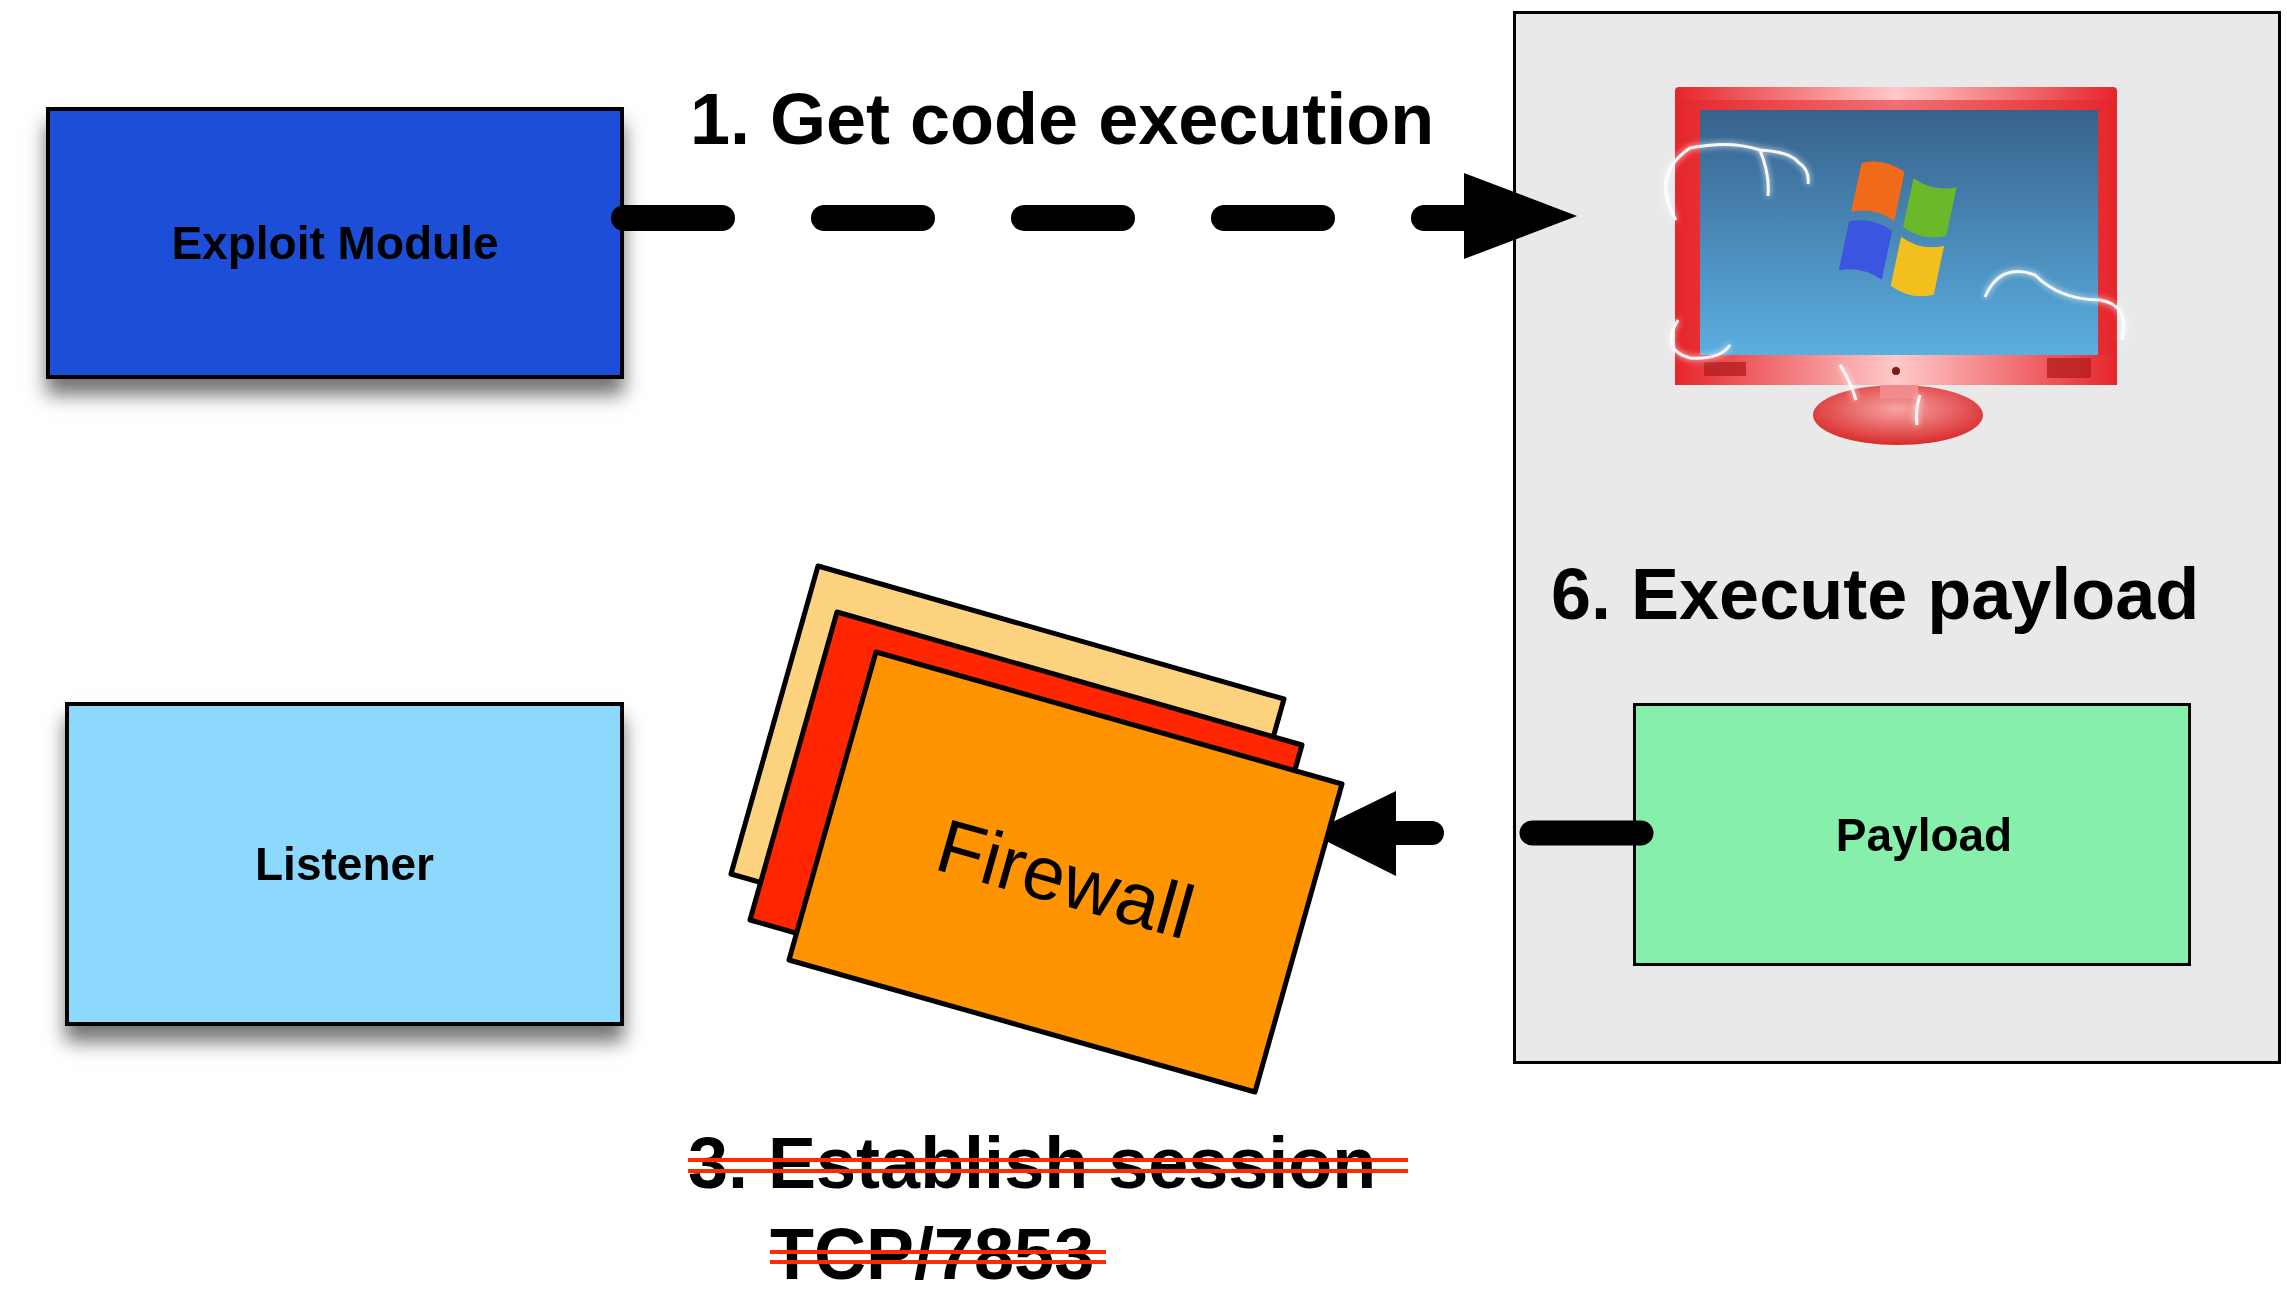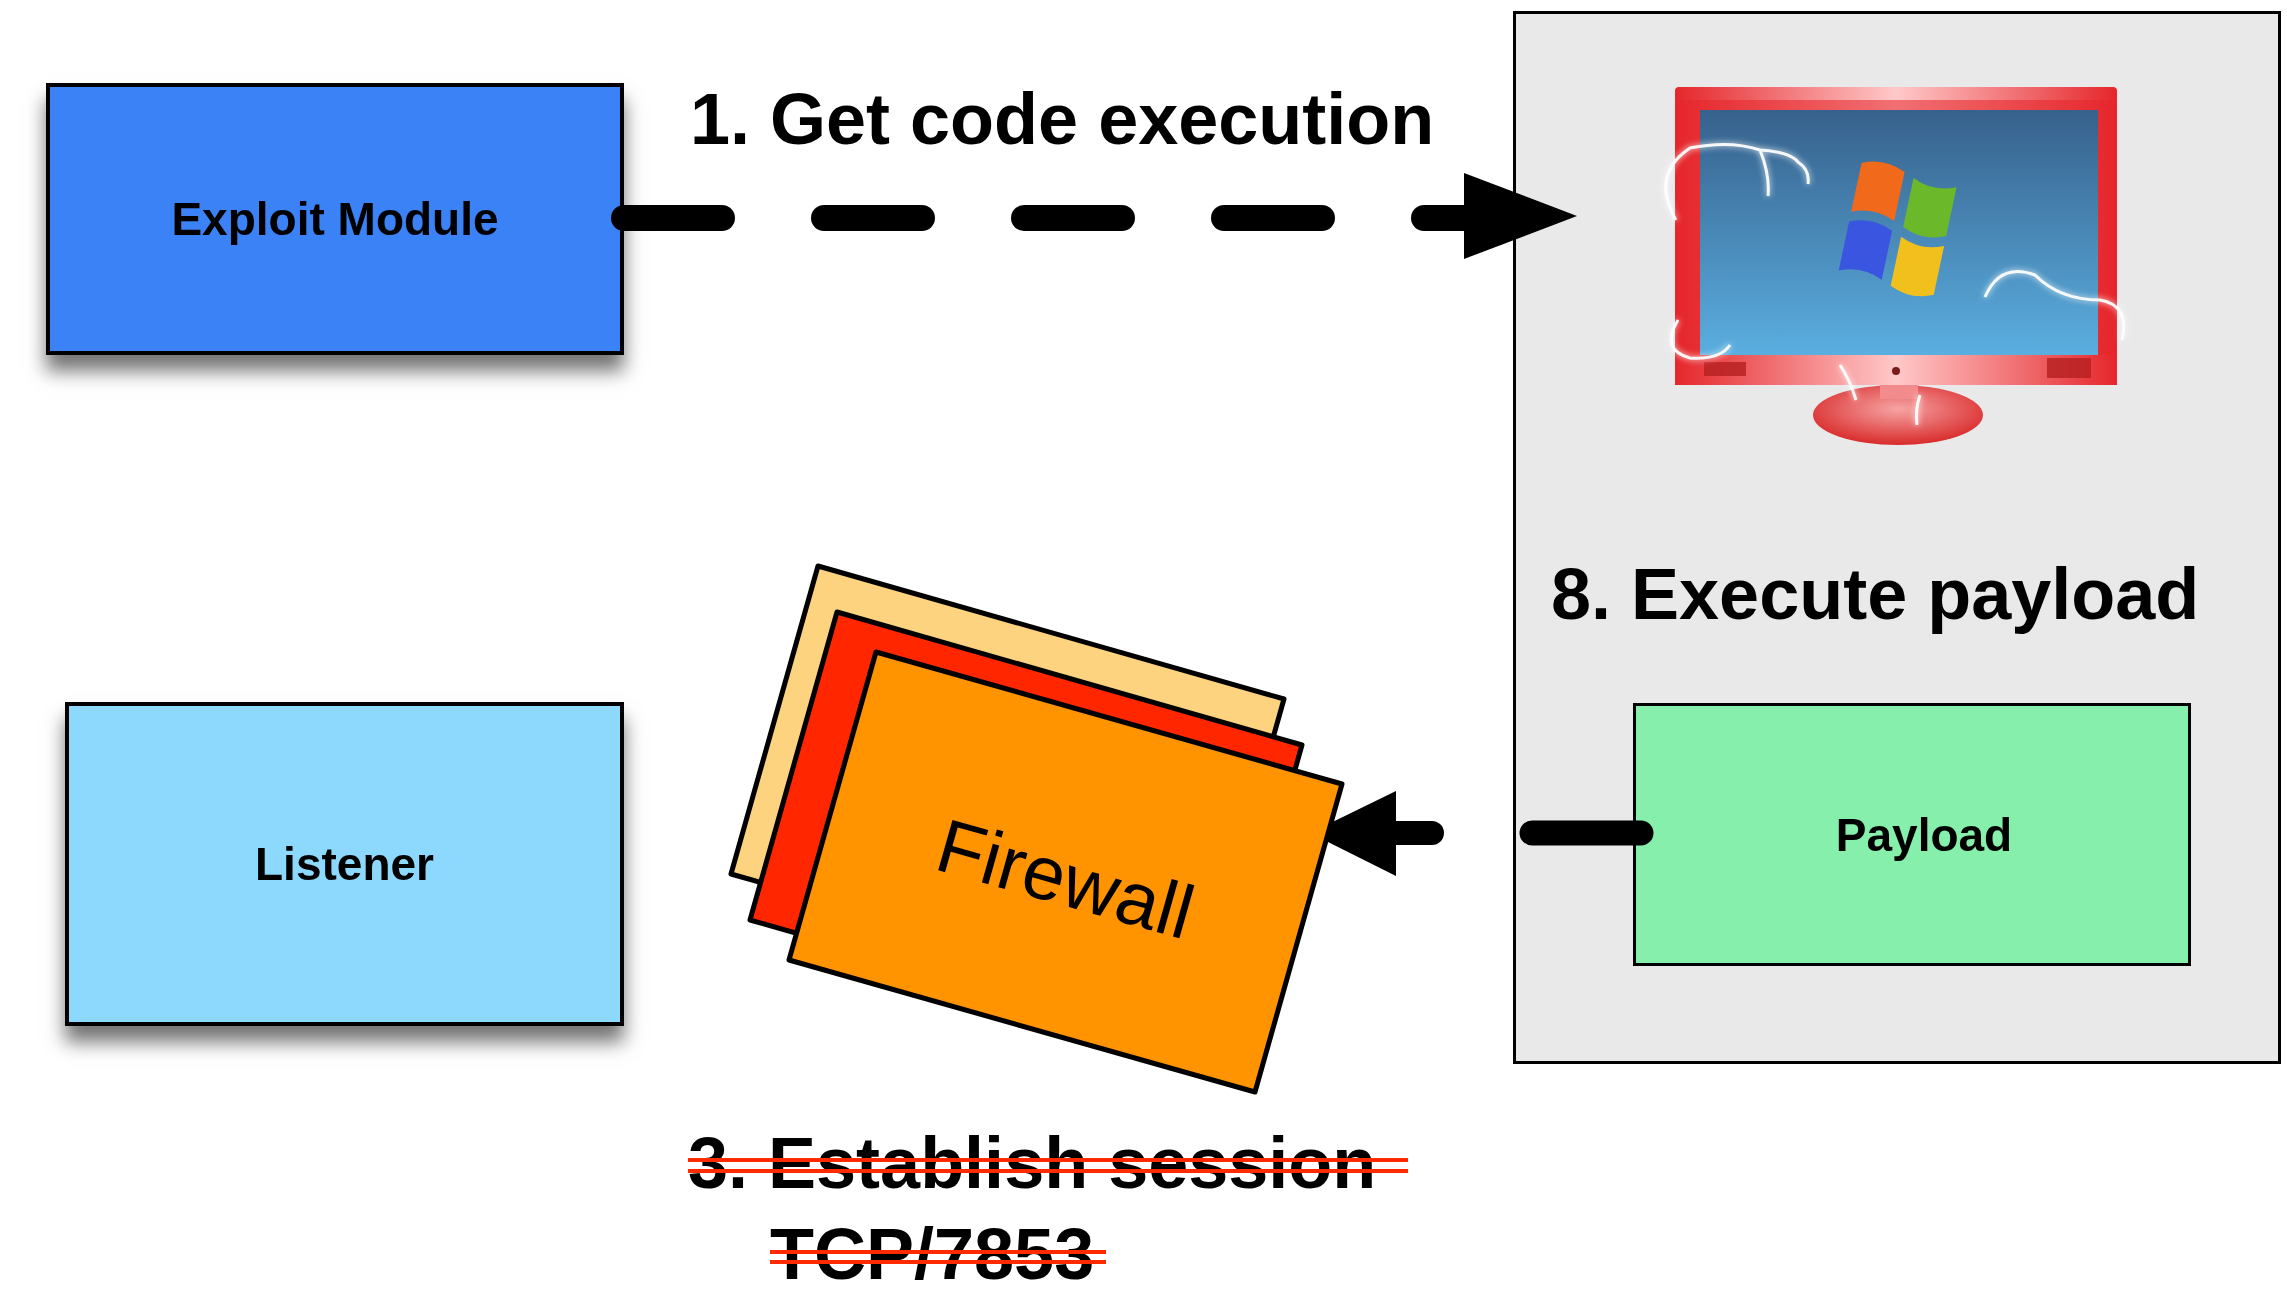--- a/index.html
+++ b/index.html
@@ -22,34 +22,34 @@
   #step3 { left: 688px; top: 1127px; }
   #step3-port { left: 770px; top: 1218px; }
   .strike { position: absolute; height: 4px; background: #ff2a00; }
   svg.overlay { position: absolute; left: 0; top: 0; }
 </style>
 </head>
 <body>
 
 <div id="target-panel" style="background: rgb(233, 233, 233);"></div>
 
-<div id="exploit-box" class="box shadow" style="background: #3b82f6;">
+<div id="exploit-box" class="box shadow" style="background: #1d4ed8; margin-top: 24px;">
   <span>Exploit Module</span>
 </div>
 
 <div id="listener-box" class="box shadow" style="background: rgb(140, 217, 253);">
   <span>Listener</span>
 </div>
 
 <div id="payload-box" class="box" style="background: #86efac; padding-left: 24px;">
   <span>Payload</span>
 </div>
 
 <div id="step1" class="label-big">1. Get code execution</div>
-<div id="step2" class="label-big">8. Execute payload</div>
+<div id="step2" class="label-big">6. Execute payload</div>
 <div id="step3" class="label-big">3. Establish session</div>
 <div id="step3-port" class="label-big">TCP/7853</div>
 
 <div class="strike" style="left: 688px; top: 1158px; width: 720px; background: rgb(255, 42, 0);"></div>
 <div class="strike" style="left: 688px; top: 1169px; width: 720px; background: rgb(255, 42, 0);"></div>
 <div class="strike" style="left: 770px; top: 1250px; width: 336px; background: rgb(255, 42, 0);"></div>
 <div class="strike" style="left: 770px; top: 1260px; width: 336px; background: rgb(255, 42, 0);"></div>
 
 <svg class="overlay" width="2287" height="1295" viewBox="0 0 2287 1295">
   <defs>

